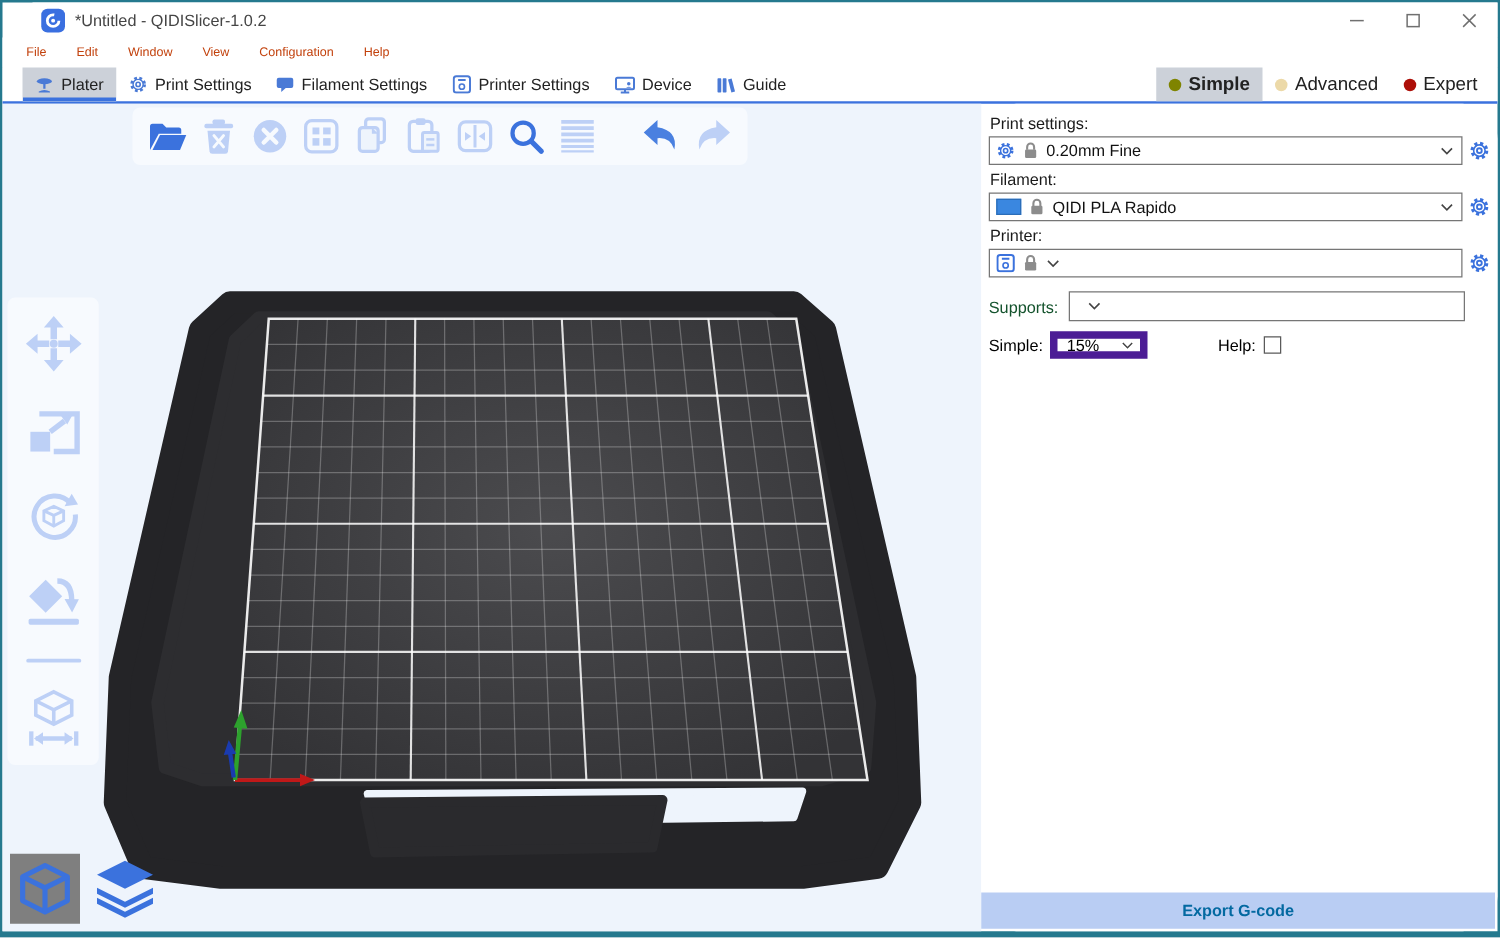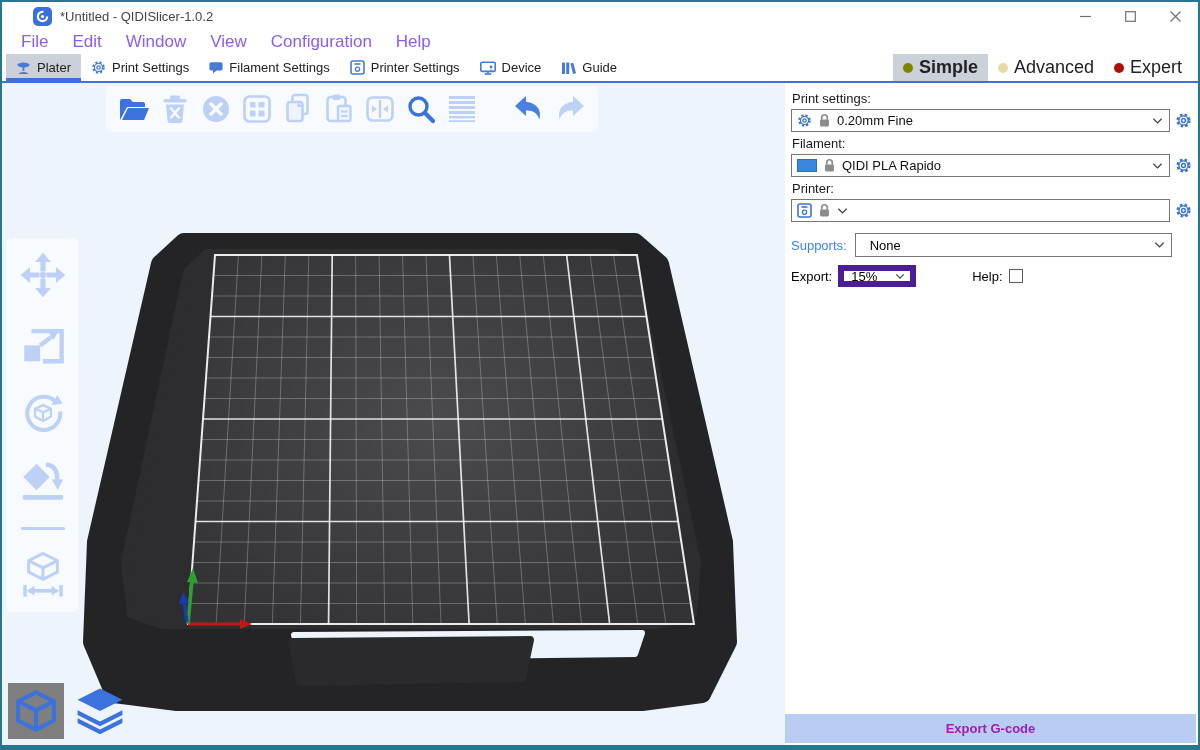--- a/index.html
+++ b/index.html
@@ -12,30 +12,30 @@
   
   .titlebar { height:28px; display:flex; align-items:center; padding-left:7px; background:#fff; flex:none;margin-left:24px; }
   .app-icon { width:19px; height:19px; border-radius:5px; background:#3a6fe0;
               display:flex; align-items:center; justify-content:center; }
   .title { margin-left:8px; font-size:13px; color:#454545; }
   .win-controls { margin-left:auto; display:flex; }
   .wbtn { width:45px; height:28px; display:flex; align-items:center; justify-content:center; color:#707070; }
 
   
   .menubar { height:24px; display:flex; align-items:center; padding-left:8px; gap:2px; background:#fff; flex:none; }
-  .menu-item { font-size:17px; color:#8b5cf6; padding:2px 11px; cursor:default; }
+  .menu-item { font-size:10px; color:#c2410c; padding:2px 11px; cursor:default; }
 
   
   .tabbar { height:29px; display:flex; align-items:stretch; background:#fff;
-            border-bottom:2px solid #3b72de; padding-left:4px; flex:none; }
+            border-bottom:2px solid #3b72de; padding-left:16px; flex:none; }
   .tab { display:flex; align-items:center; gap:6px; padding:0 10px; font-size:13px; color:#222; }
   .tab.active { background:#ccd1d9; box-shadow:inset 0 -3px 0 #3b72de; }
   .tab .ti { display:flex; }
   .modes { margin-left:auto; display:flex; align-items:stretch; padding-right:6px; }
-  .mode { display:flex; align-items:center; gap:6px; padding:0 10px; font-size:18px; color:#222; }
+  .mode { display:flex; align-items:center; gap:6px; padding:0 10px; font-size:15px; color:#222; }
   .mode.active { background:#ccd1d9; font-weight:bold; }
   .dot { width:10px; height:10px; border-radius:50%; display:inline-block; }
 
   
   .main { flex:1; display:flex; min-height:0; }
   .viewport { width:783px; position:relative; background:#eef4fc; flex:none; }
   .bed-svg { position:absolute; inset:0; width:100%; height:100%; }
 
   .top-tools { position:absolute; left:104px; top:3px; height:46px; display:flex; align-items:center;
                gap:5px; padding:0 10px; background:#f7fafe; border-radius:6px; }
@@ -57,33 +57,33 @@
   .combo-row { display:flex; align-items:center; }
   .combo { flex:1; height:23px; border:1px solid #767676; background:#fff;
            display:flex; align-items:center; padding:0 6px 0 5px; gap:6px; }
   .combo .ctext { font-size:13px; color:#111; flex:1; white-space:nowrap; overflow:hidden; }
   .gear-btn { width:22px; display:flex; justify-content:center; color:#3b72dd; margin-left:2px; }
   .swatch { width:20px; height:13px; border:1px solid #2b6db8; }
   .lock { color:#8c8c8c; display:flex; }
   .chev { color:#444; display:flex; }
 
   .supports-row { display:flex; align-items:center; margin-top:11px; }
-  .supports-row .field-inline { font-size:13px; color:#3b82f6; margin-right:8px; }
+  .supports-row .field-inline { font-size:13px; color:#14532d; margin-right:8px; }
   .supports-combo { flex:1; height:24px; border:1px solid #767676; display:flex; align-items:center;
                     padding:0 6px 0 14px; margin-right:22px; }
   .supports-combo .ctext { font-size:13px; flex:1; }
   .infill-row { display:flex; align-items:center; margin-top:8px; }
   .infill-row .field-inline { font-size:13px; margin-right:6px; }
   .infill-combo { width:78px; height:22px; border:6px solid #4c1d95; display:flex; align-items:center; padding:0 5px 0 7px; }
   .infill-combo .ctext { font-size:13px; flex:1; }
   .brim-label { font-size:13px; margin-left:56px; margin-right:6px; }
   .checkbox { width:14px; height:14px; border:1px solid #5a5a5a; background:#fff; display:inline-block; }
 
   .export-btn { position:absolute; left:0; right:2px; bottom:2px; height:29px; background:#b9cdf3;
-                color:#a21caf; font-size:13px; font-weight:bold; display:flex;
+                color:#0369a1; font-size:13px; font-weight:bold; display:flex;
                 align-items:center; justify-content:center; }
 
   .ic { display:block; }
   svg { overflow:visible; }
 </style>
 </head>
 <body>
 
 <svg width="0" height="0" style="position:absolute">
   <defs>
@@ -517,31 +517,30 @@
         <span class="gear-btn">
           <svg class="ic" width="17" height="17">
               <use href="#i-gear"></use>
             </svg>
         </span>
       </div>
 
       <div class="supports-row">
         <span class="field-inline">Supports:</span>
         <div class="supports-combo">
-          <span class="ctext">None</span>
           <span class="chev">
             <svg class="ic" width="11" height="8">
                 <use href="#i-chev"></use>
               </svg>
           </span>
         </div>
       </div>
 
       <div class="infill-row">
-        <span class="field-inline">Export:</span>
+        <span class="field-inline">Simple:</span>
         <div class="infill-combo">
           <span class="ctext">15%</span>
           <span class="chev">
             <svg class="ic" width="10" height="7">
                 <use href="#i-chev"></use>
               </svg>
           </span>
         </div>
         <span class="brim-label">Help:</span>
         <span class="checkbox"></span>

